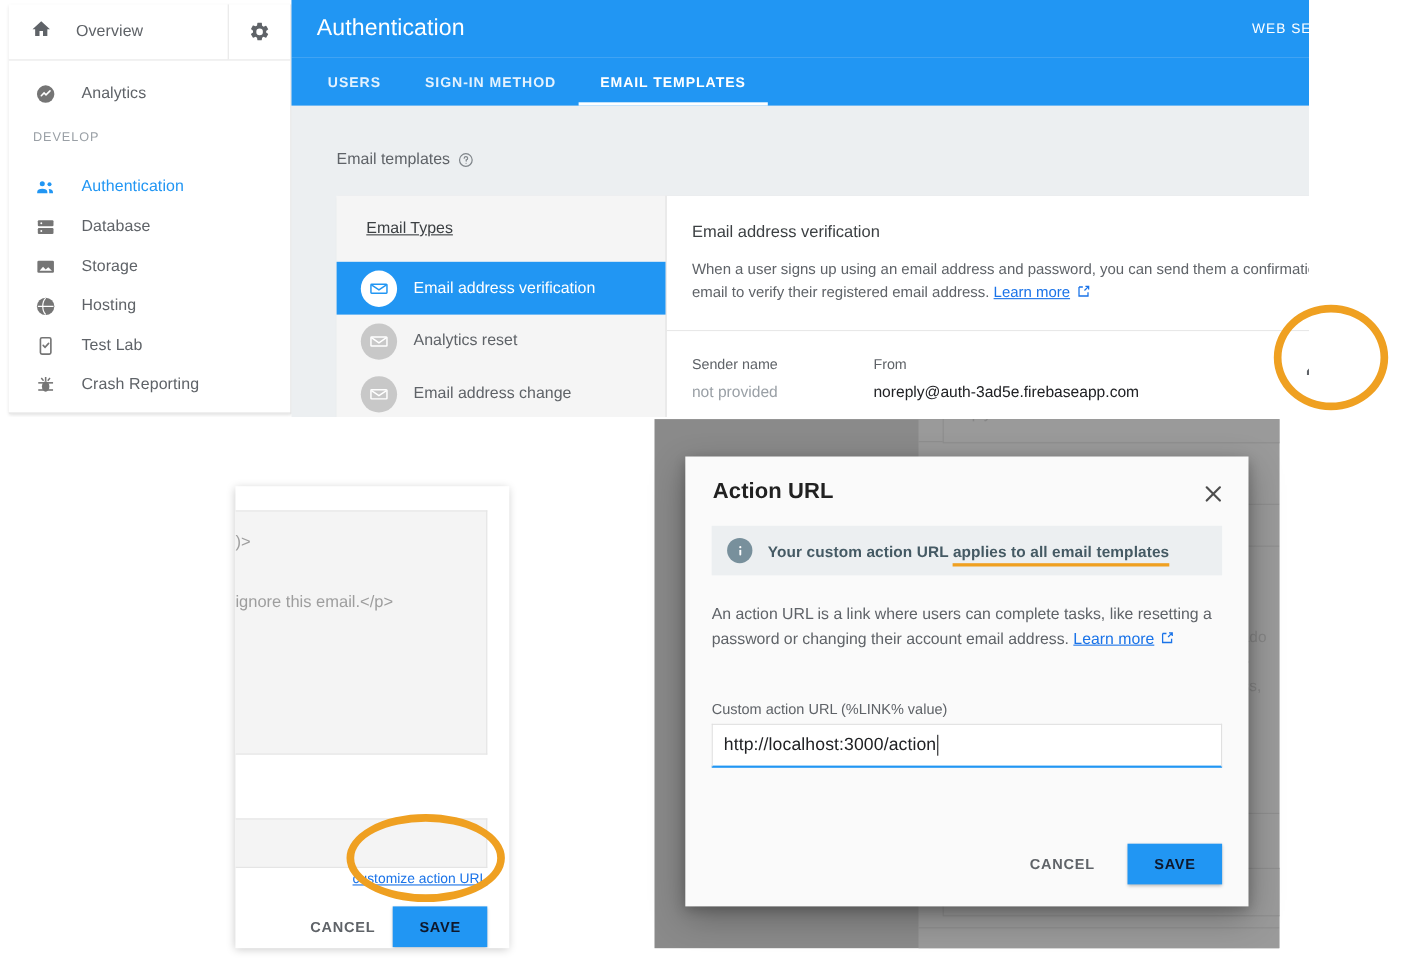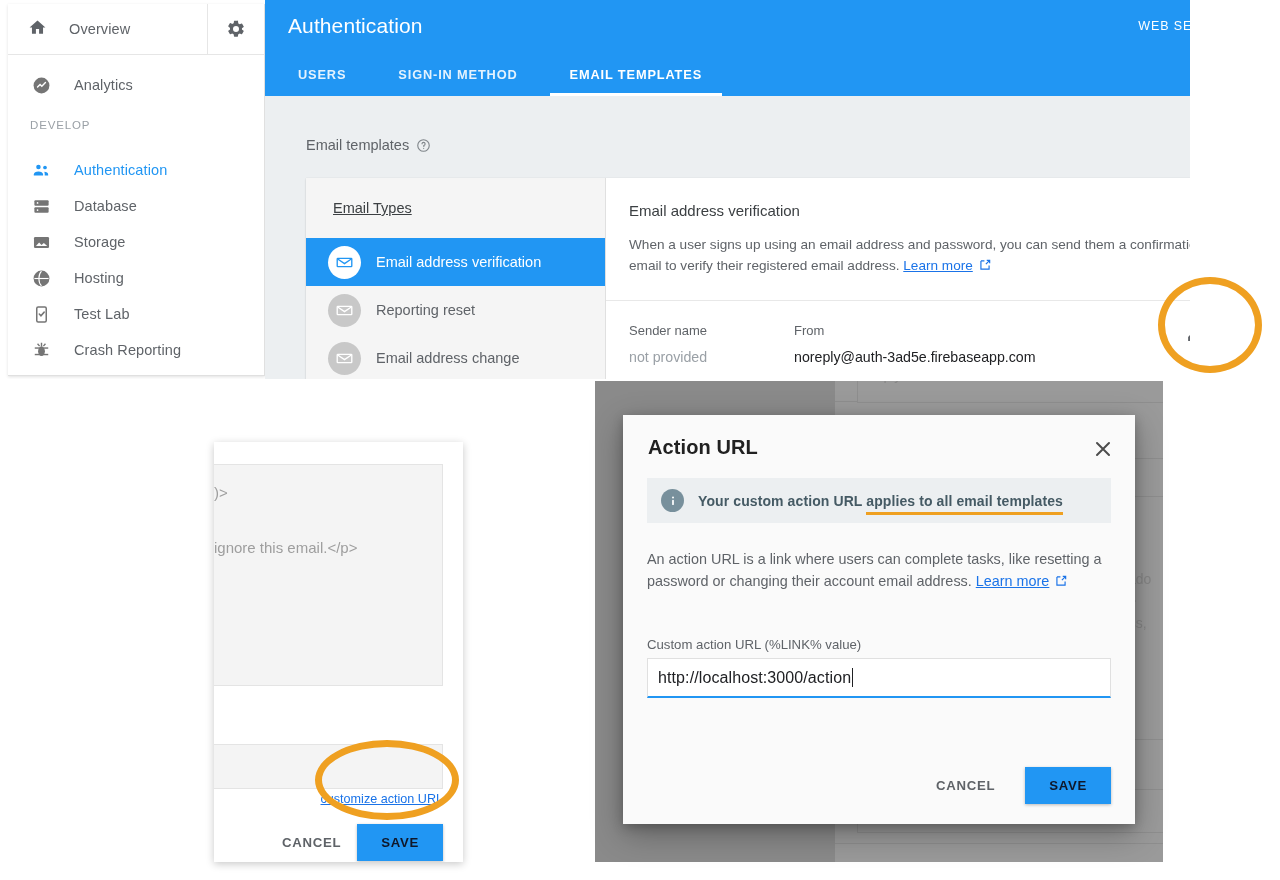--- a/index.html
+++ b/index.html
@@ -66,21 +66,21 @@
   }
   .appbar .websetup{
     position:absolute;right:60px;top:19px;color:#fff;font-size:12.5px;
     font-weight:400;letter-spacing:.9px;
   }
   .appbar .helpbtn{
     position:absolute;right:17px;top:13px;width:26px;height:26px;
   }
   .tabs{
     height:44px;background:#2196f3;display:flex;align-items:stretch;
-    padding-left:13px;box-sizing:border-box;gap:12px;
+    padding-left:13px;box-sizing:border-box;
   }
   .tab{
     display:flex;align-items:center;justify-content:center;
     padding:0 20px;color:rgba(255,255,255,.88);font-size:12.8px;
     font-weight:700;letter-spacing:.85px;position:relative;
   }
   .tab.sel{color:#fff;}
   .tab.sel:after{
     content:"";position:absolute;left:0;right:0;bottom:0;height:3px;background:#fff;
   }
@@ -400,21 +400,21 @@
               <span class="lbl">Email address verification</span>
             </div>
 
             <div class="type-row">
               <span class="type-av">
                 <svg width="19" height="19" viewBox="0 0 24 24">
                       <path d="M3.6 6.8h16.8a.8.8 0 0 1 .8.8v8.8a.8.8 0 0 1-.8.8H3.6a.8.8 0 0 1-.8-.8V7.6a.8.8 0 0 1 .8-.8z" fill="none" stroke="#ffffff" stroke-width="1.7"></path>
                       <path d="M3.4 7.6L12 13.4l8.6-5.8" fill="none" stroke="#ffffff" stroke-width="1.7"></path>
                     </svg>
               </span>
-              <span class="lbl">Reporting reset</span>
+              <span class="lbl">Analytics reset</span>
             </div>
 
             <div class="type-row">
               <span class="type-av">
                 <svg width="19" height="19" viewBox="0 0 24 24">
                       <path d="M3.6 6.8h16.8a.8.8 0 0 1 .8.8v8.8a.8.8 0 0 1-.8.8H3.6a.8.8 0 0 1-.8-.8V7.6a.8.8 0 0 1 .8-.8z" fill="none" stroke="#ffffff" stroke-width="1.7"></path>
                       <path d="M3.4 7.6L12 13.4l8.6-5.8" fill="none" stroke="#ffffff" stroke-width="1.7"></path>
                     </svg>
               </span>
               <span class="lbl">Email address change</span>

